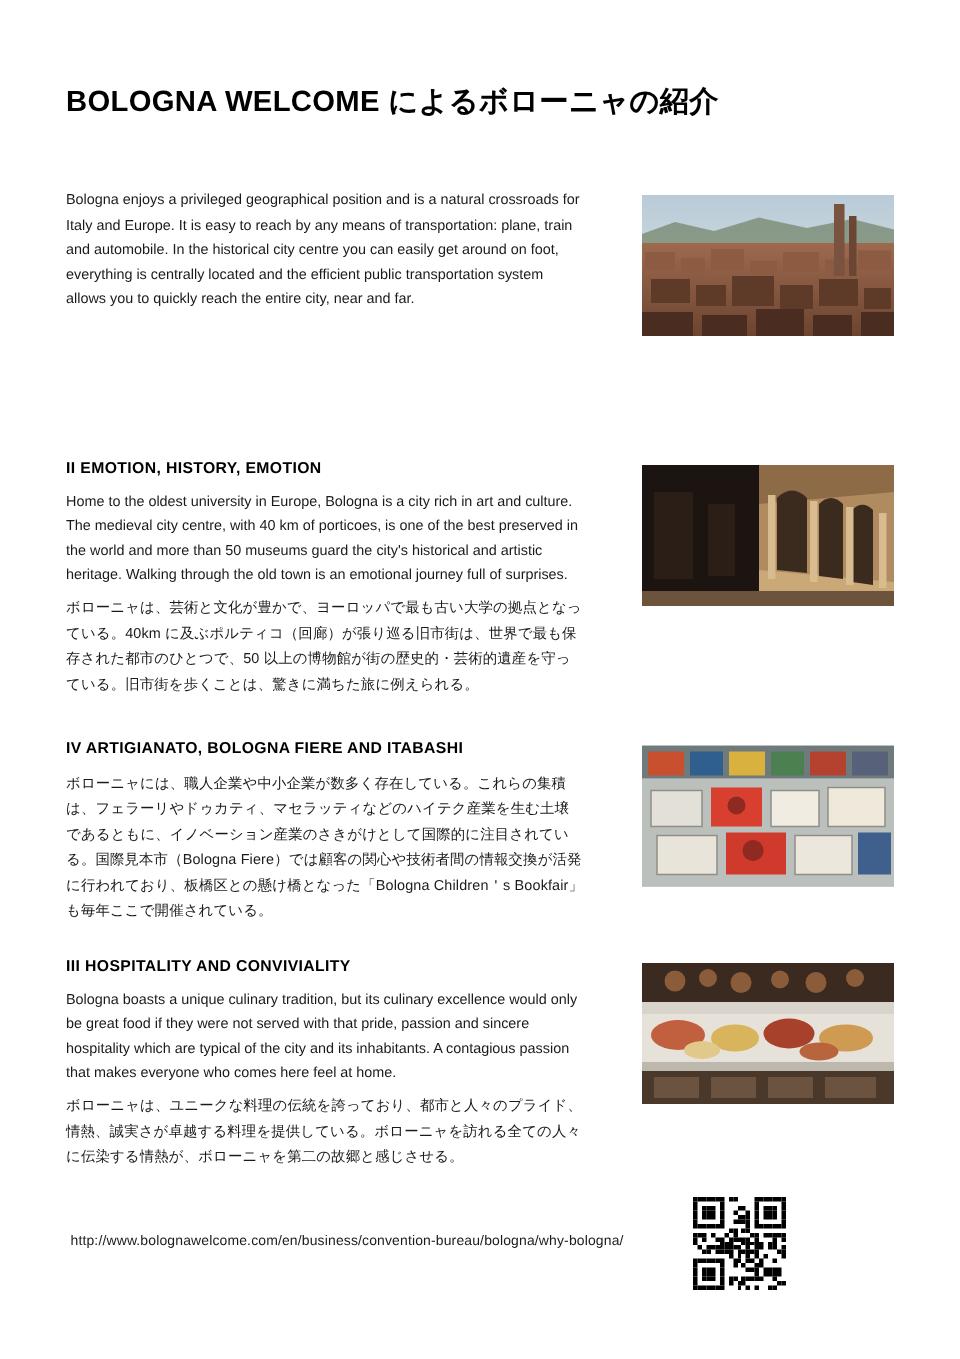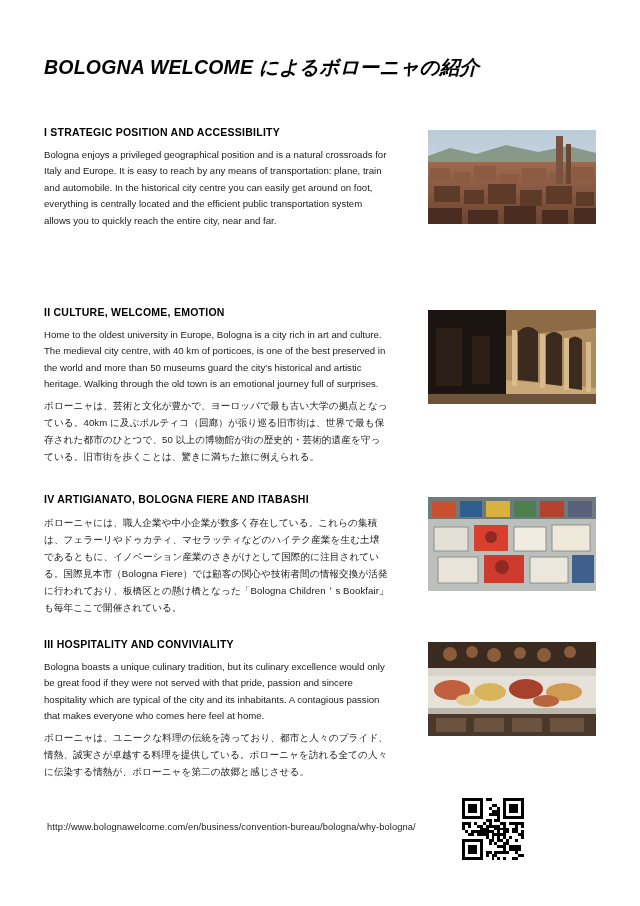--- a/index.html
+++ b/index.html
@@ -25,21 +25,20 @@
   }
   .title {
     position: absolute;
     left: 44px;
     top: 54px;
     font-size: 19.5px;
     font-weight: bold;
     letter-spacing: 0.2px;
     color: #000;
     white-space: nowrap;
-    font-style: italic;
   }
   .content {
     position: absolute;
     left: 44px;
     top: 126px;
     width: 552px;
   }
   .section {
     position: relative;
     margin-bottom: 22px;
@@ -109,21 +108,20 @@
 <body>
 
 <div class="page">
 
   <div class="title">BOLOGNA WELCOME によるボローニャの紹介</div>
 
   <div class="content">
 
     <div class="section" style="min-height:158px;">
       <div class="sec-text">
-        <div class="sec-heading">I STRATEGIC POSITION AND ACCESSIBILITY</div>
         <p class="sec-para">Bologna enjoys a privileged geographical position and is a natural crossroads for Italy and Europe. It is easy to reach by any means of transportation: plane, train and automobile. In the historical city centre you can easily get around on foot, everything is centrally located and the efficient public transportation system allows you to quickly reach the entire city, near and far.</p>
       </div>
       <div class="photo">
         <svg width="168" height="94" viewBox="0 0 168 94" xmlns="http://www.w3.org/2000/svg">
           <defs>
             <linearGradient id="sky1" x1="0" y1="0" x2="0" y2="1">
               <stop offset="0%" stop-color="#b9cbd8"></stop>
               <stop offset="100%" stop-color="#dfe6e4"></stop>
             </linearGradient>
             <linearGradient id="roofs" x1="0" y1="0" x2="0" y2="1">
@@ -159,21 +157,21 @@
             <rect x="146" y="78" width="22" height="16"></rect>
           </g>
           <rect x="128" y="6" width="7" height="48" fill="#7a5340"></rect>
           <rect x="138" y="14" width="5" height="40" fill="#6b4634"></rect>
         </svg>
       </div>
     </div>
 
     <div class="section" style="min-height:165px;">
       <div class="sec-text">
-        <div class="sec-heading">II CULTURE, WELCOME, EMOTION</div>
+        <div class="sec-heading">II EMOTION, HISTORY, EMOTION</div>
         <p class="sec-para">Home to the oldest university in Europe, Bologna is a city rich in art and culture. The medieval city centre, with 40 km of porticoes, is one of the best preserved in the world and more than 50 museums guard the city's historical and artistic heritage. Walking through the old town is an emotional journey full of surprises.</p>
         <p class="sec-para jp">ボローニャは、芸術と文化が豊かで、ヨーロッパで最も古い大学の拠点となっている。40km に及ぶポルティコ（回廊）が張り巡る旧市街は、世界で最も保存された都市のひとつで、50 以上の博物館が街の歴史的・芸術的遺産を守っている。旧市街を歩くことは、驚きに満ちた旅に例えられる。</p>
       </div>
       <div class="photo">
         <svg width="168" height="94" viewBox="0 0 168 94" xmlns="http://www.w3.org/2000/svg">
           <rect width="168" height="94" fill="#241b16"></rect>
           <rect x="0" y="0" width="78" height="94" fill="#1b1410"></rect>
           <path d="M78 0 L168 0 L168 94 L78 94 Z" fill="#b08b60"></path>
           <path d="M78 0 L168 0 L168 18 L78 26 Z" fill="#8c6b46"></path>
           <path d="M78 70 L168 78 L168 94 L78 94 Z" fill="#caa877"></path>

